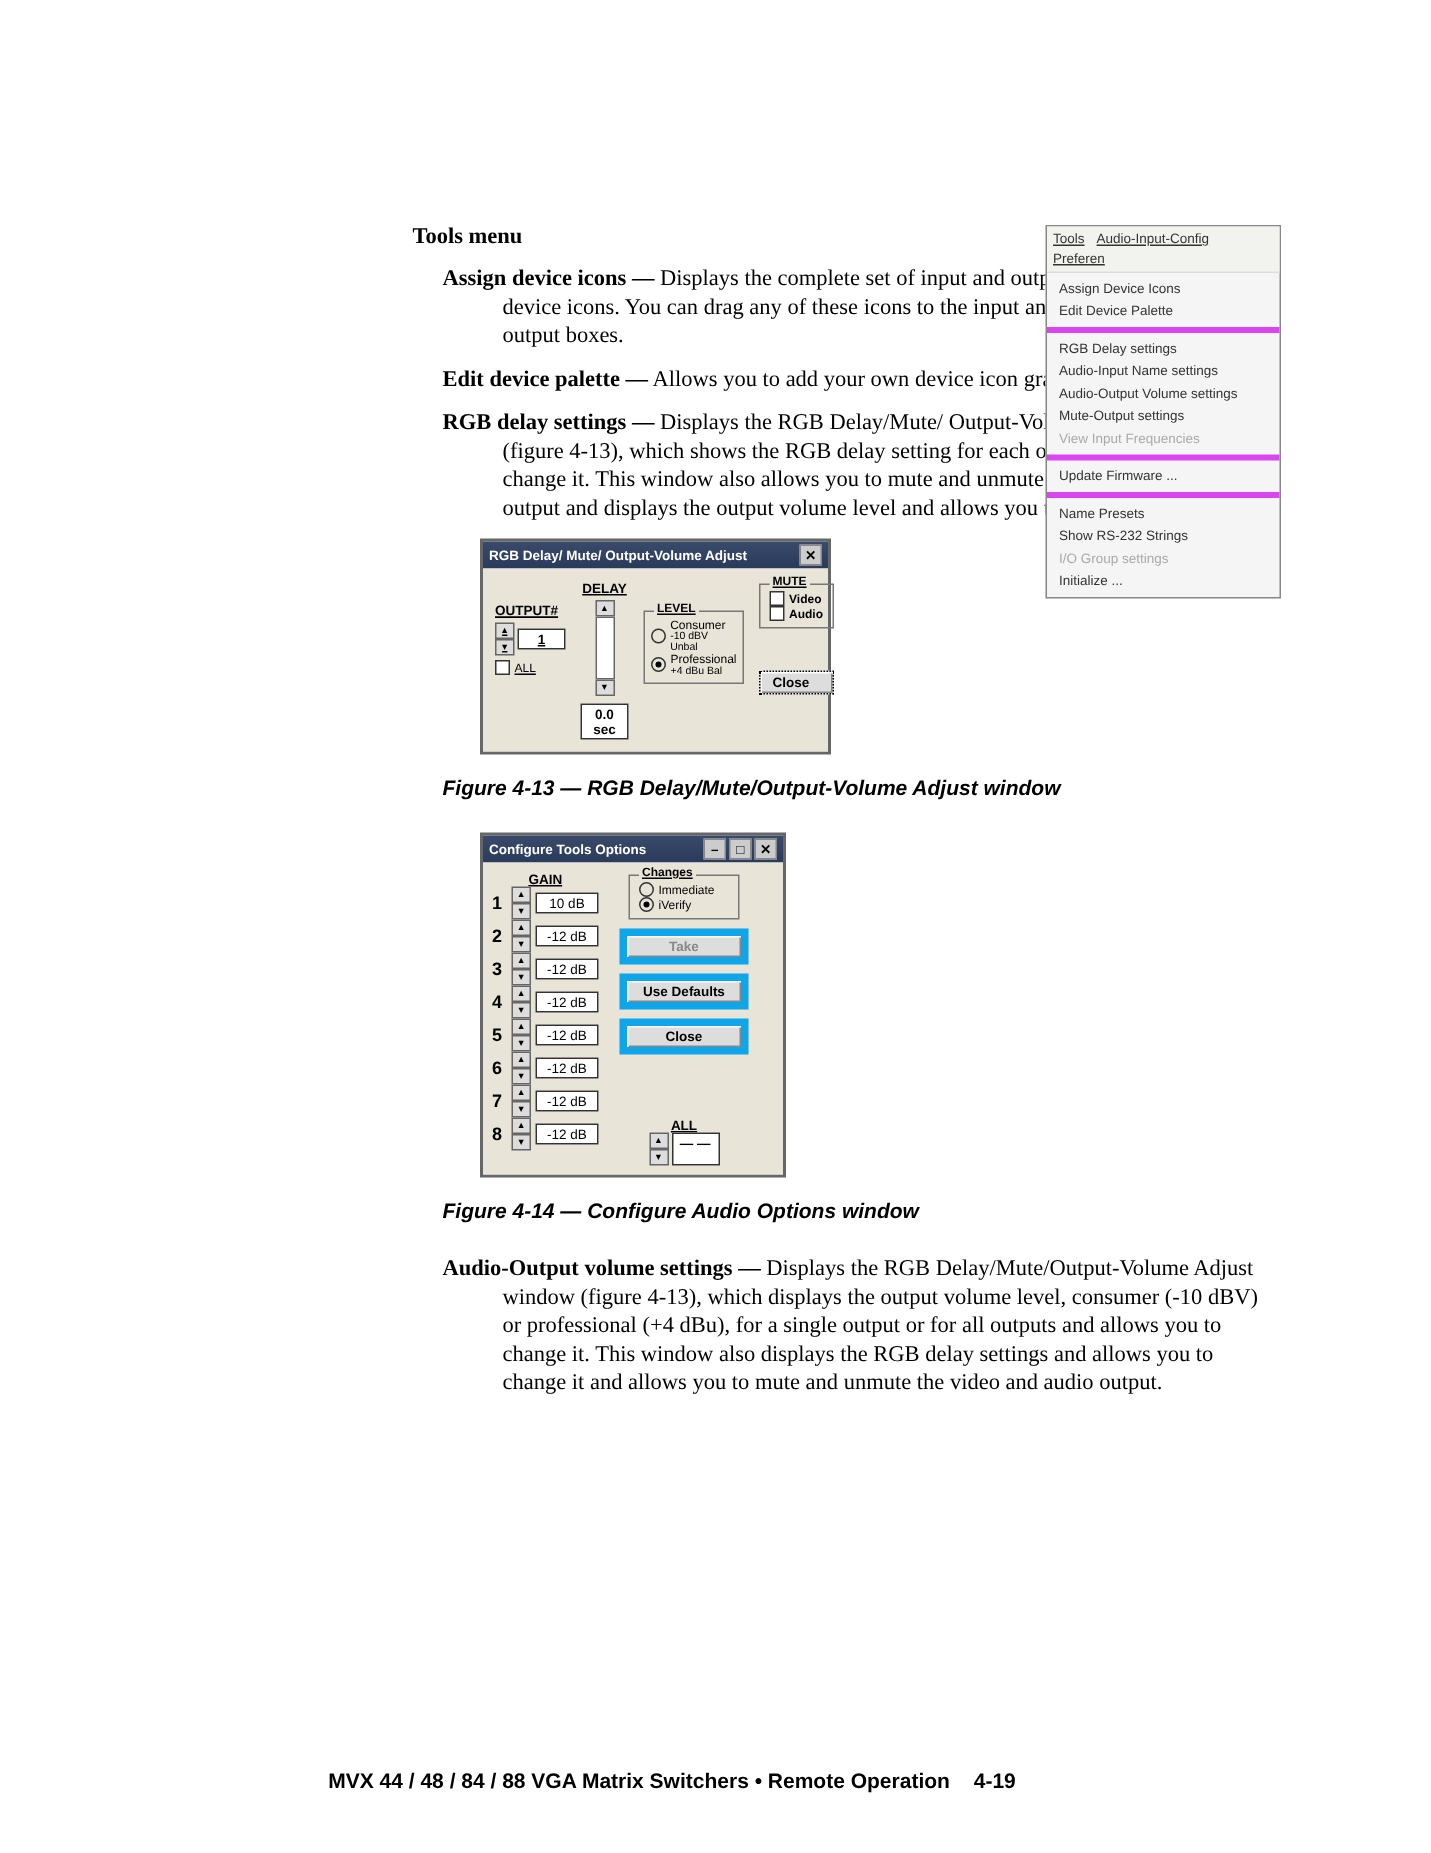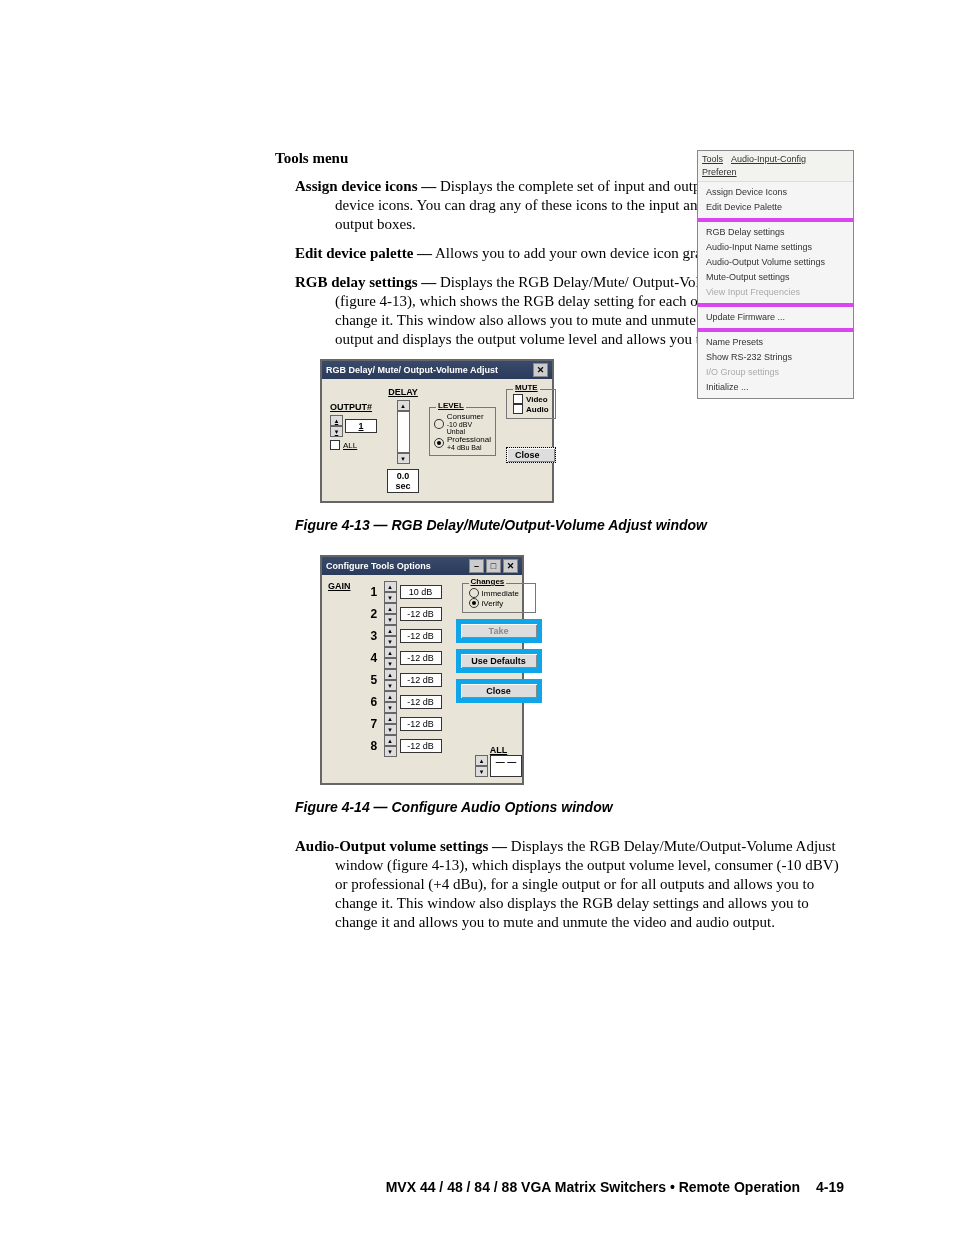--- a/index.html
+++ b/index.html
@@ -129,26 +129,26 @@
     box-shadow: inset 1px 1px 0 #fff, inset -1px -1px 0 #888;
   }
   
   .audio-win{
     width:200px;border:2px solid #666;
   }
   .audio-body{
     background:#e8e4d8;padding:6px;position:relative;
     display:flex;gap:14px;
   }
-  .gain-col{display:flex;flex-direction:row;gap:20px;}
+  .gain-col{display:flex;flex-direction:column;gap:0;align-items:center;}
   .gain-row{display:flex;align-items:center;gap:3px;}
   .gain-row .n{font-weight:bold;width:10px;font-size:12px;font-family:Arial;}
   .footer{
     position:absolute;bottom:40px;left:0;right:0;
-    text-align:right;padding-right:110px;
+    text-align:center;padding-right:58px;
     font-family: Arial, Helvetica, sans-serif;font-size:14px;
   }
   .footer .t{font-weight:bold;}
   .footer .pn{font-weight:bold;margin-left:12px;}
 </style>
 </head>
 <body>
 
 <div class="page">
 

